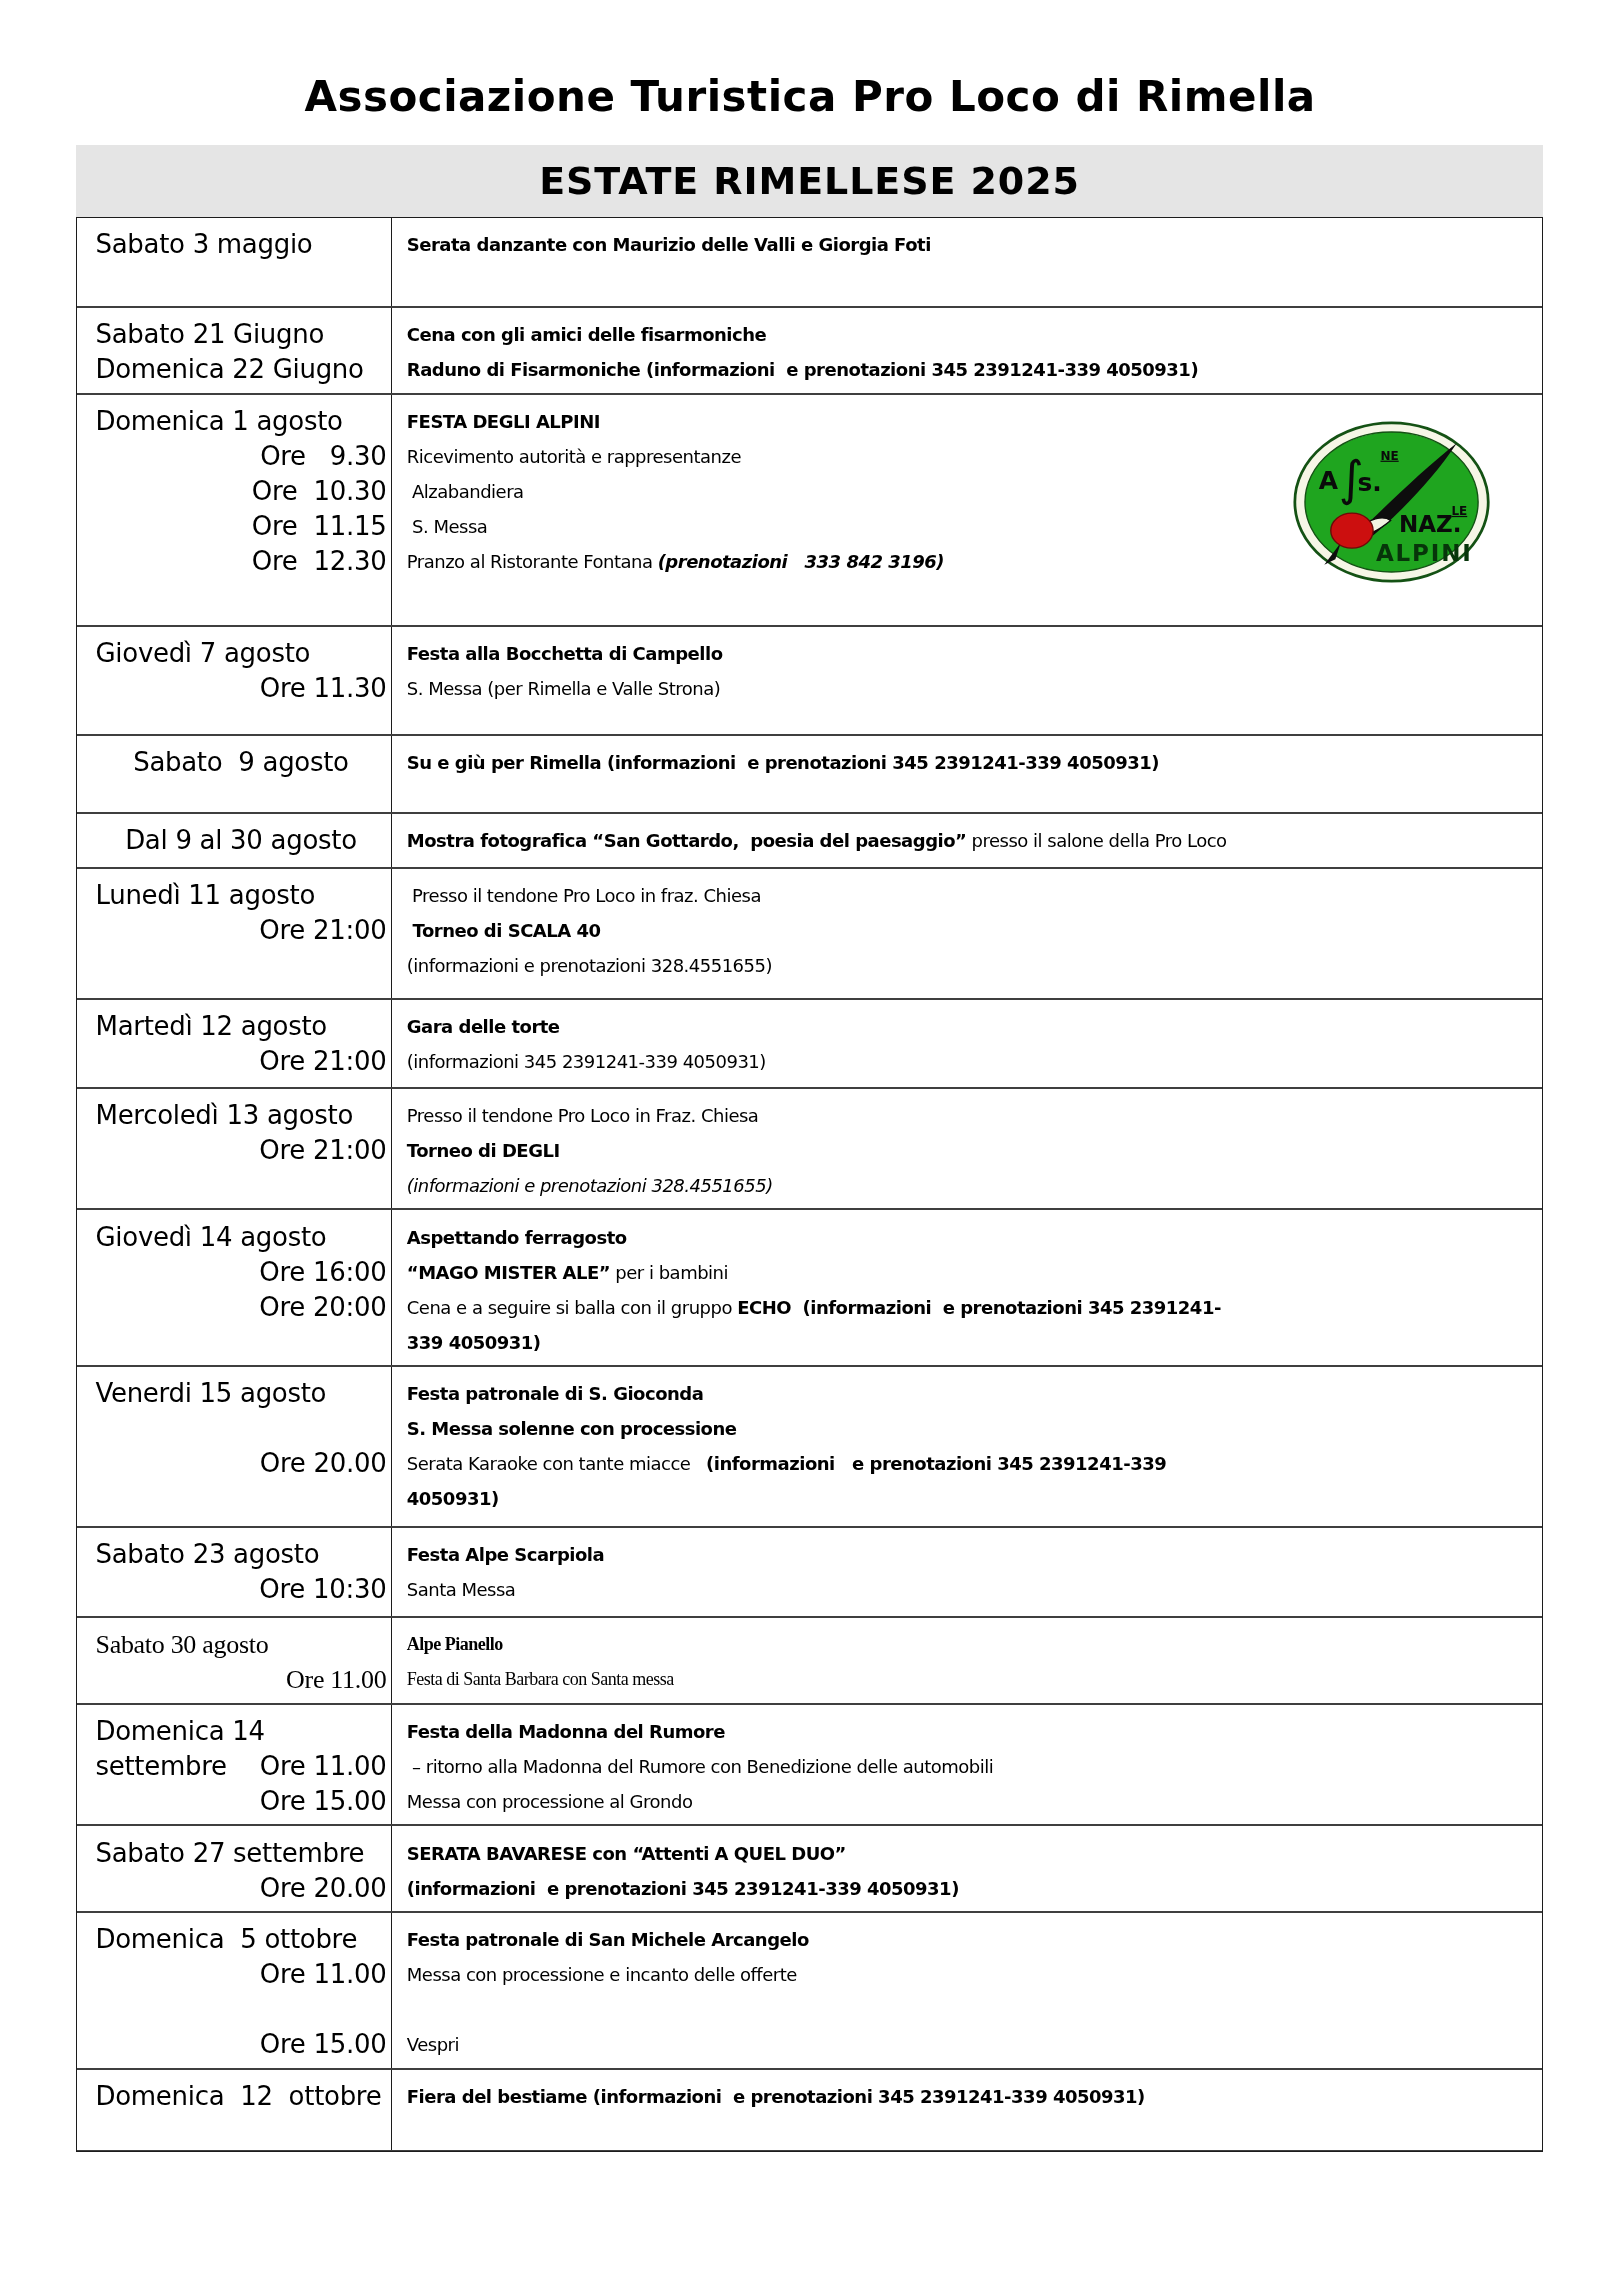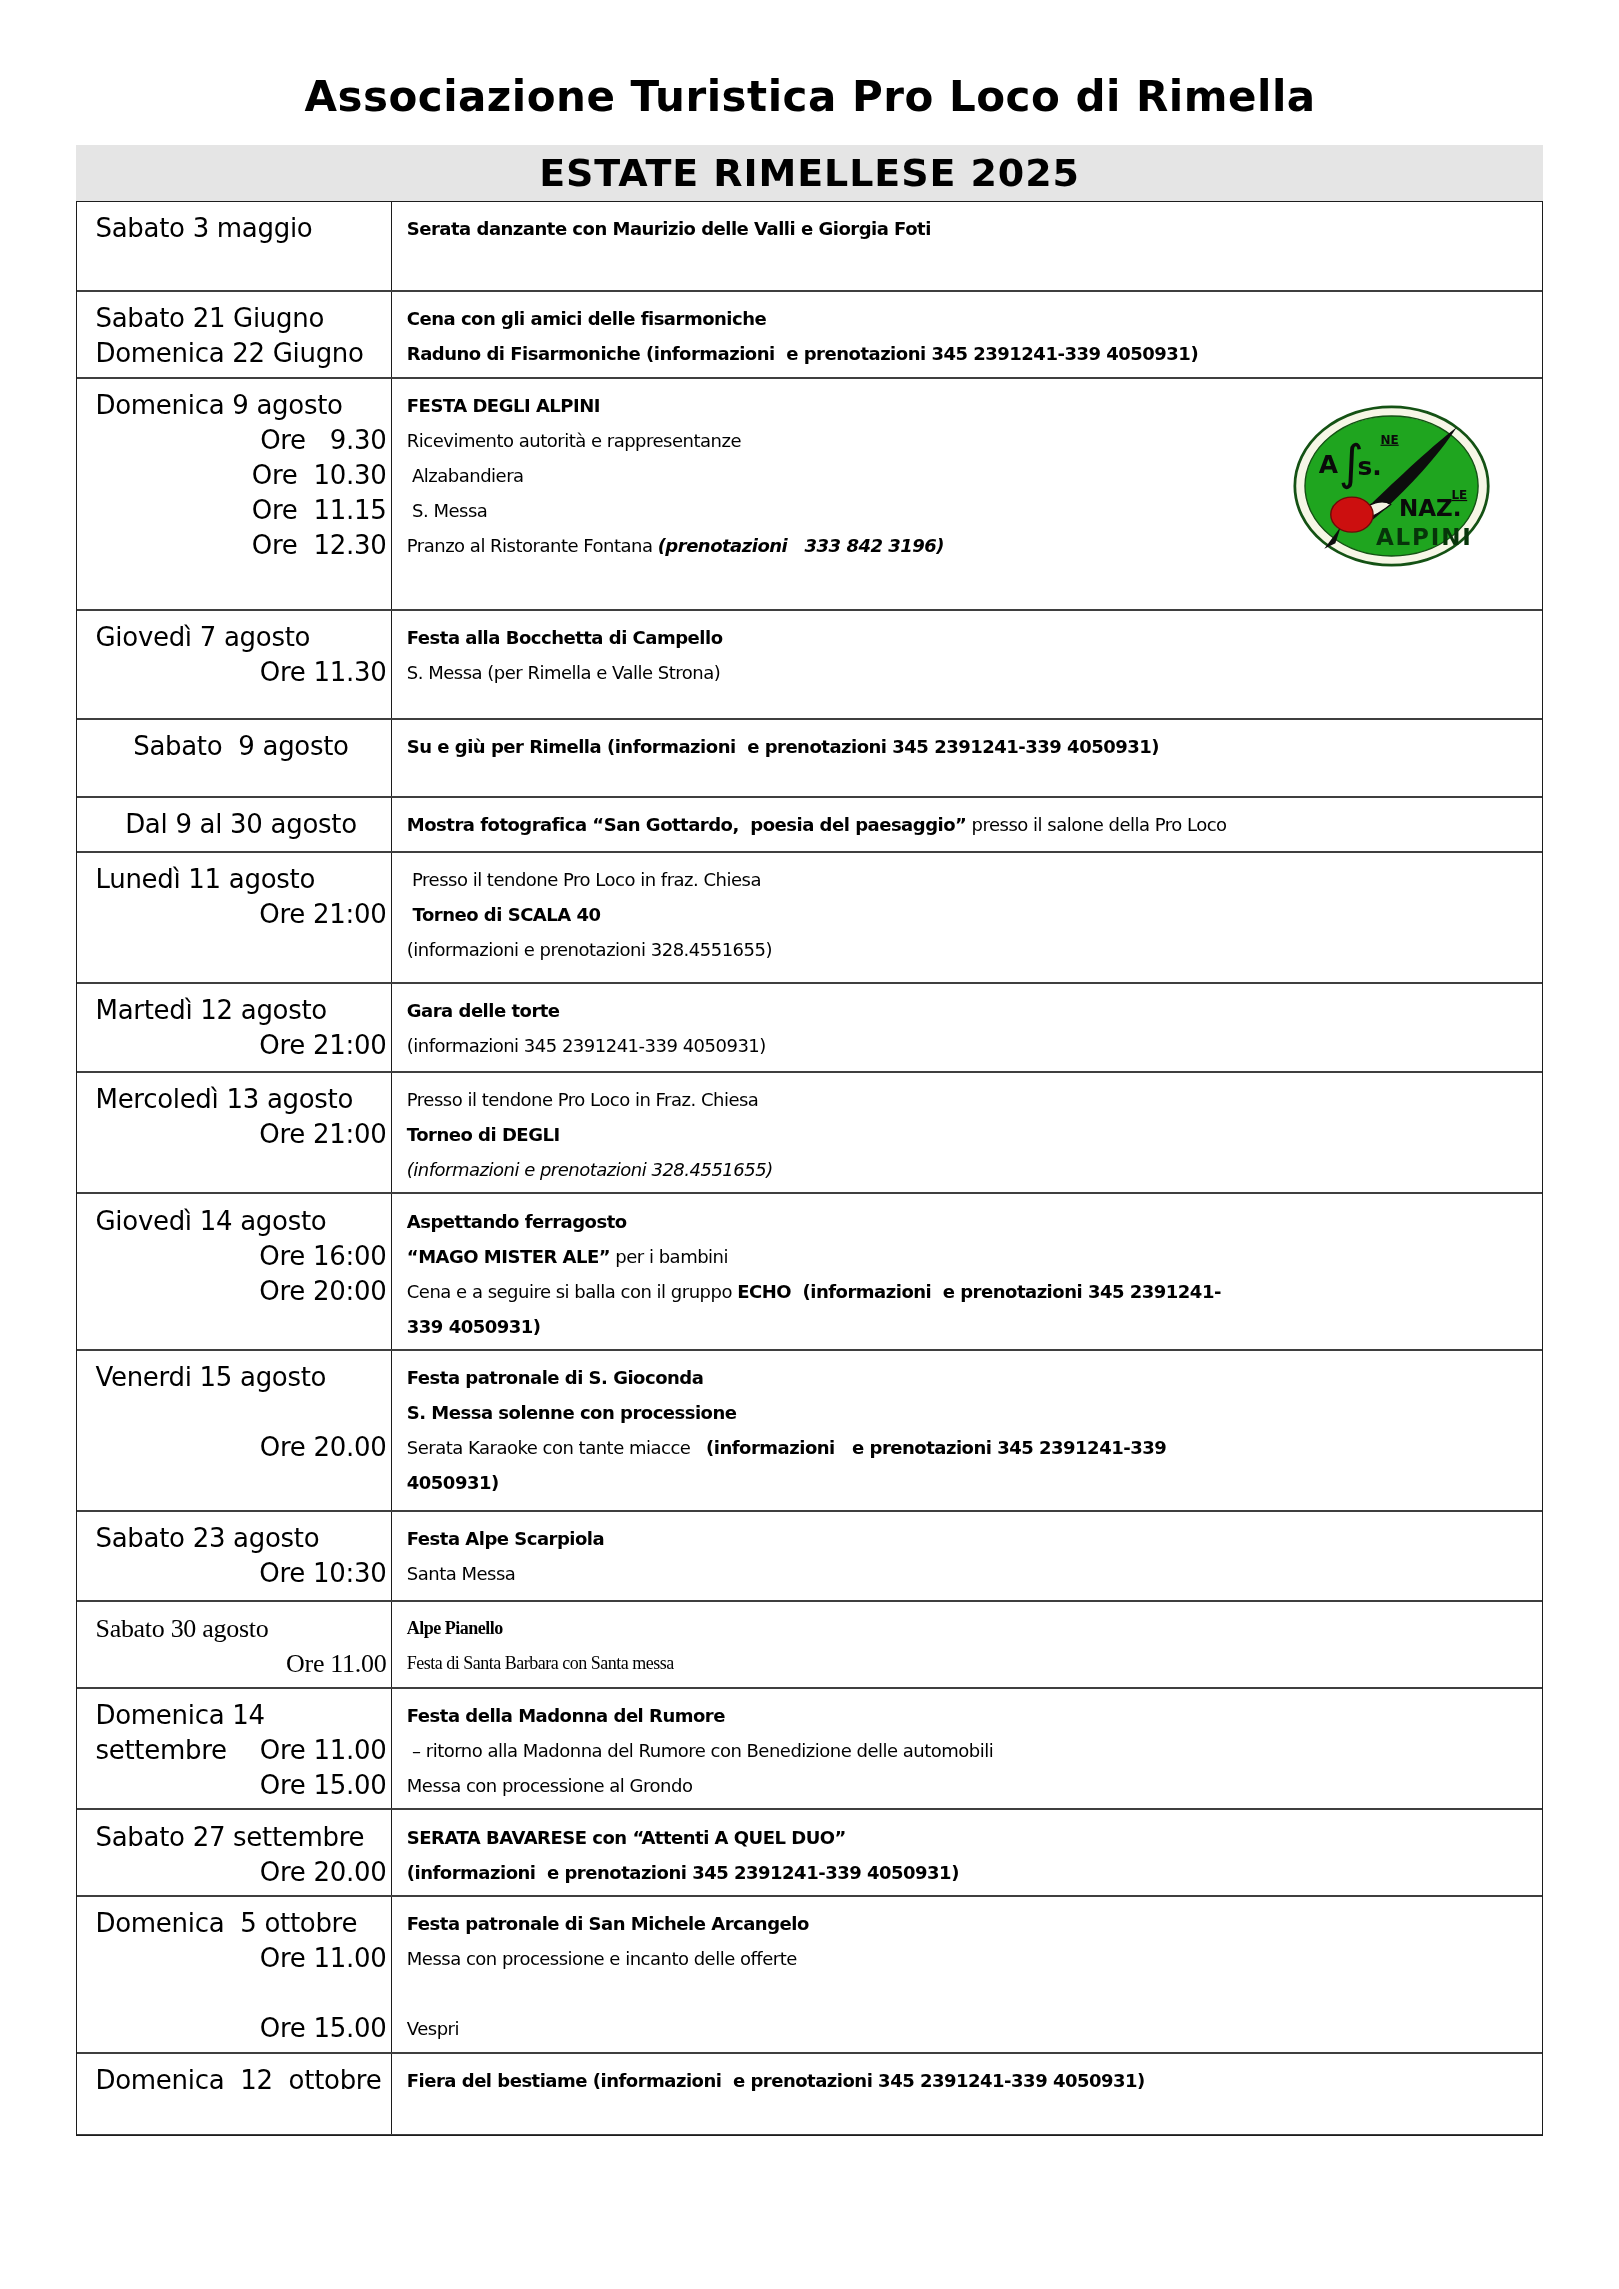--- a/index.html
+++ b/index.html
@@ -16,21 +16,21 @@
     text-align: center;
     font-size: 42px;
     font-weight: bold;
     letter-spacing: 0.5px;
   }
   .doc-table {
     margin-left: 76px;
     width: 1467px;
   }
   .header-band {
-    height: 56px;
+    height: 72px;
     background: #e5e5e5;
     display: flex;
     align-items: center;
     justify-content: center;
     font-size: 38px;
     font-weight: bold;
     letter-spacing: 0.9px;
   }
   .rows {
     border-left: 1.8px solid #1c1c1c;
@@ -107,21 +107,21 @@
           <div class="dline"><span class="dtext">Sabato 21 Giugno</span></div>
           <div class="dline"><span class="dtext">Domenica 22 Giugno</span></div>
         </div>
         <div class="event-cell">
           <div class="eline"><span class="seg-b ">Cena con gli amici delle fisarmoniche</span></div>
           <div class="eline"><span class="seg-b ">Raduno di Fisarmoniche (informazioni  e prenotazioni 345 2391241-339 4050931)</span></div>
         </div>
       </div>
       <div class="row" style="min-height: 232px;">
         <div class="date-cell">
-          <div class="dline"><span class="dtext">Domenica 9 agosto</span></div>
+          <div class="dline"><span class="dtext">Domenica 1 agosto</span></div>
           <div class="dline"><span class="dtime">Ore   9.30</span></div>
           <div class="dline"><span class="dtime">Ore  10.30</span></div>
           <div class="dline"><span class="dtime">Ore  11.15</span></div>
           <div class="dline"><span class="dtime">Ore  12.30</span></div>
         </div>
         <div class="event-cell">
           <div class="eline"><span class="seg-b ">FESTA DEGLI ALPINI</span></div>
           <div class="eline"><span class="">Ricevimento autorità e rappresentanze</span></div>
           <div class="eline"><span class=""> Alzabandiera</span></div>
           <div class="eline"><span class=""> S. Messa</span></div>

